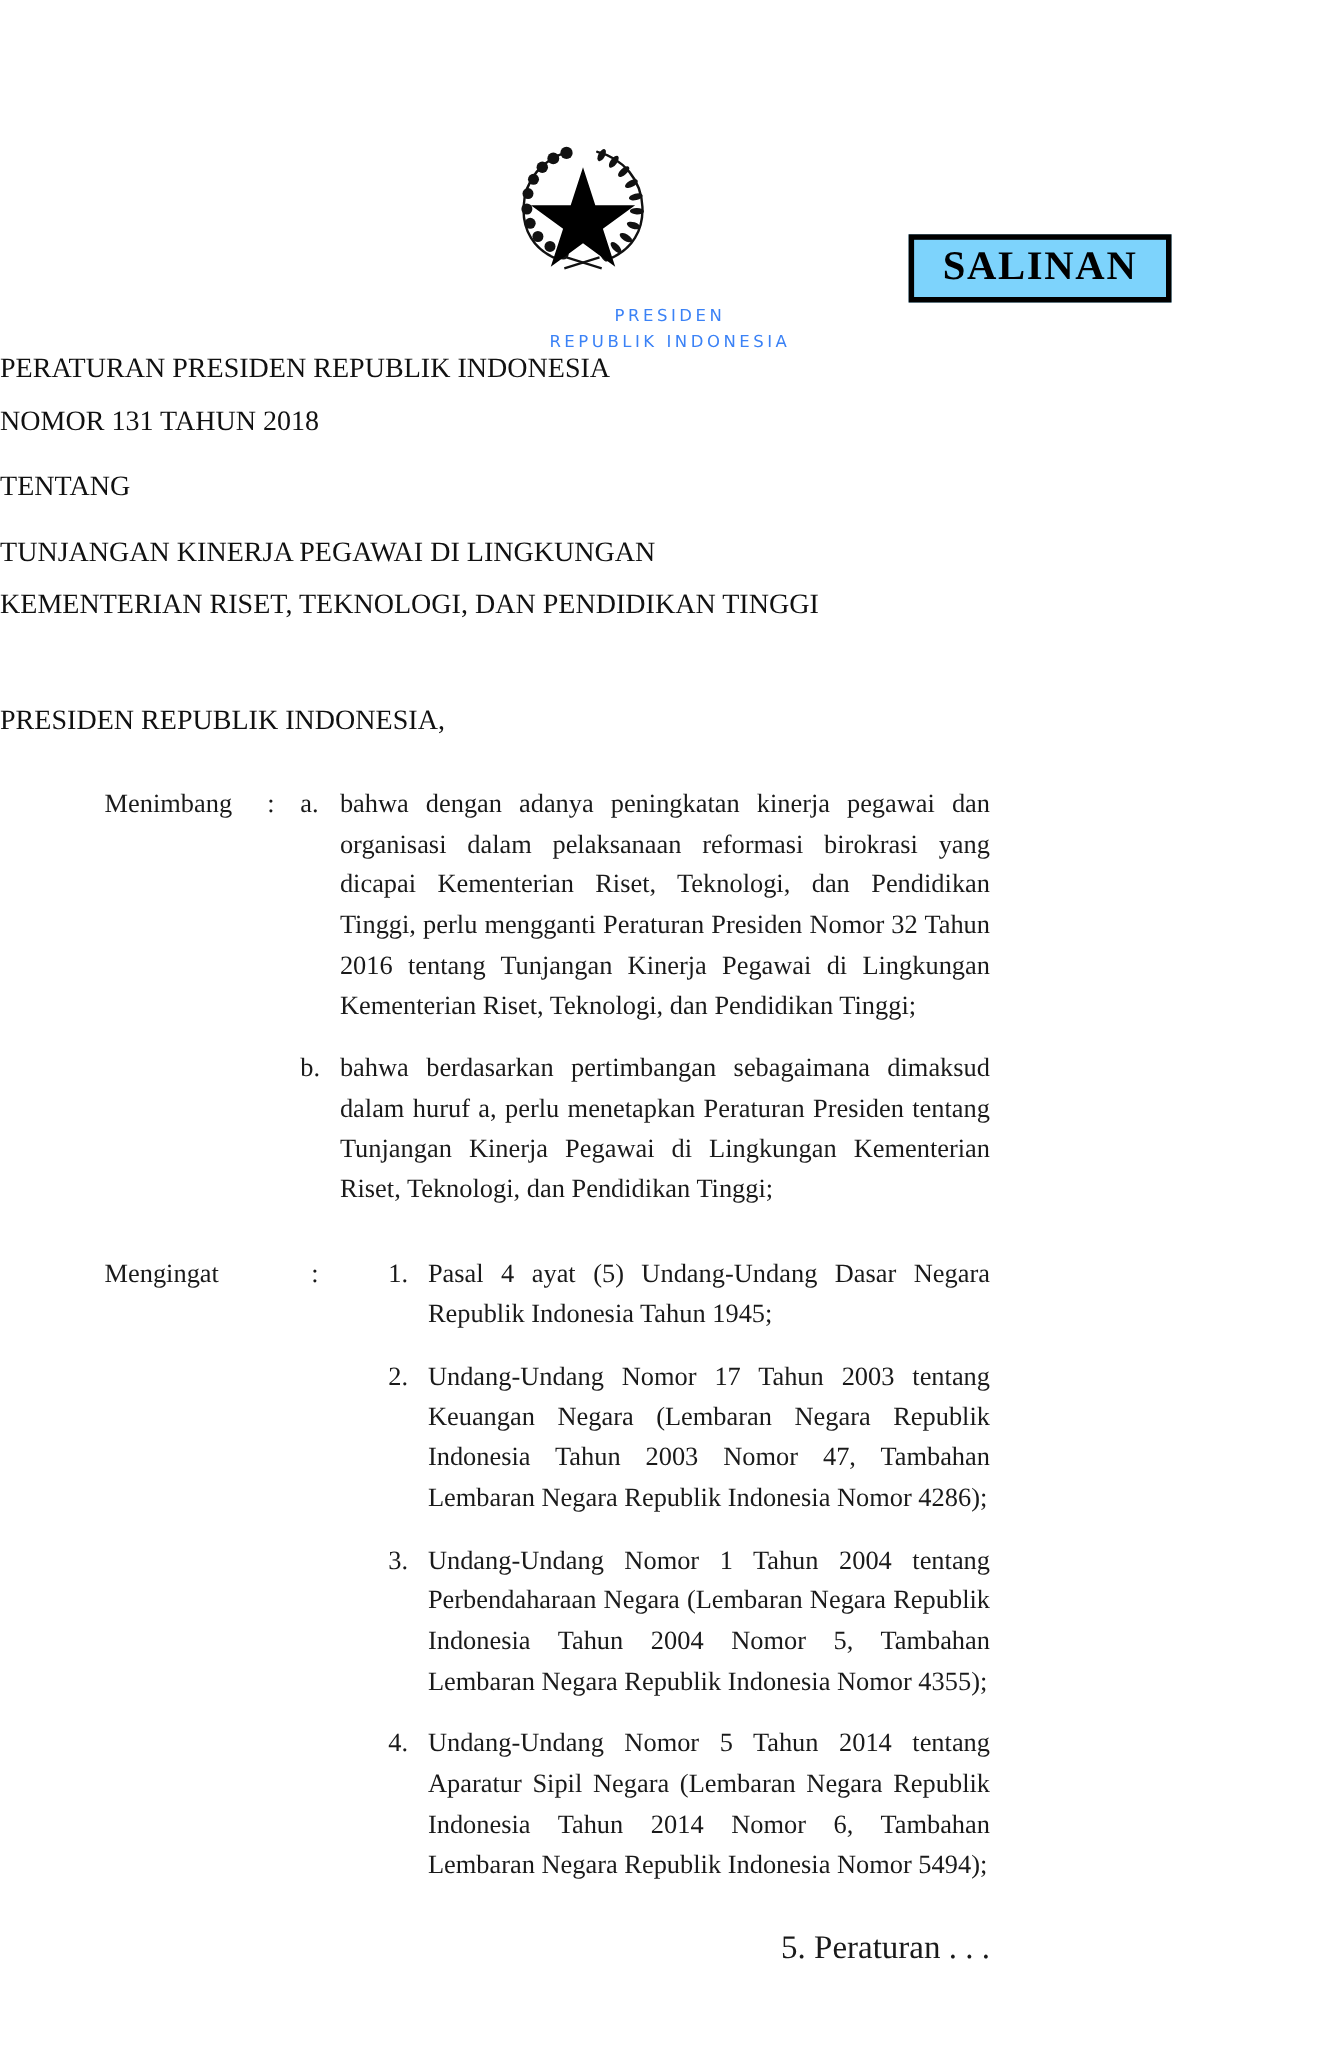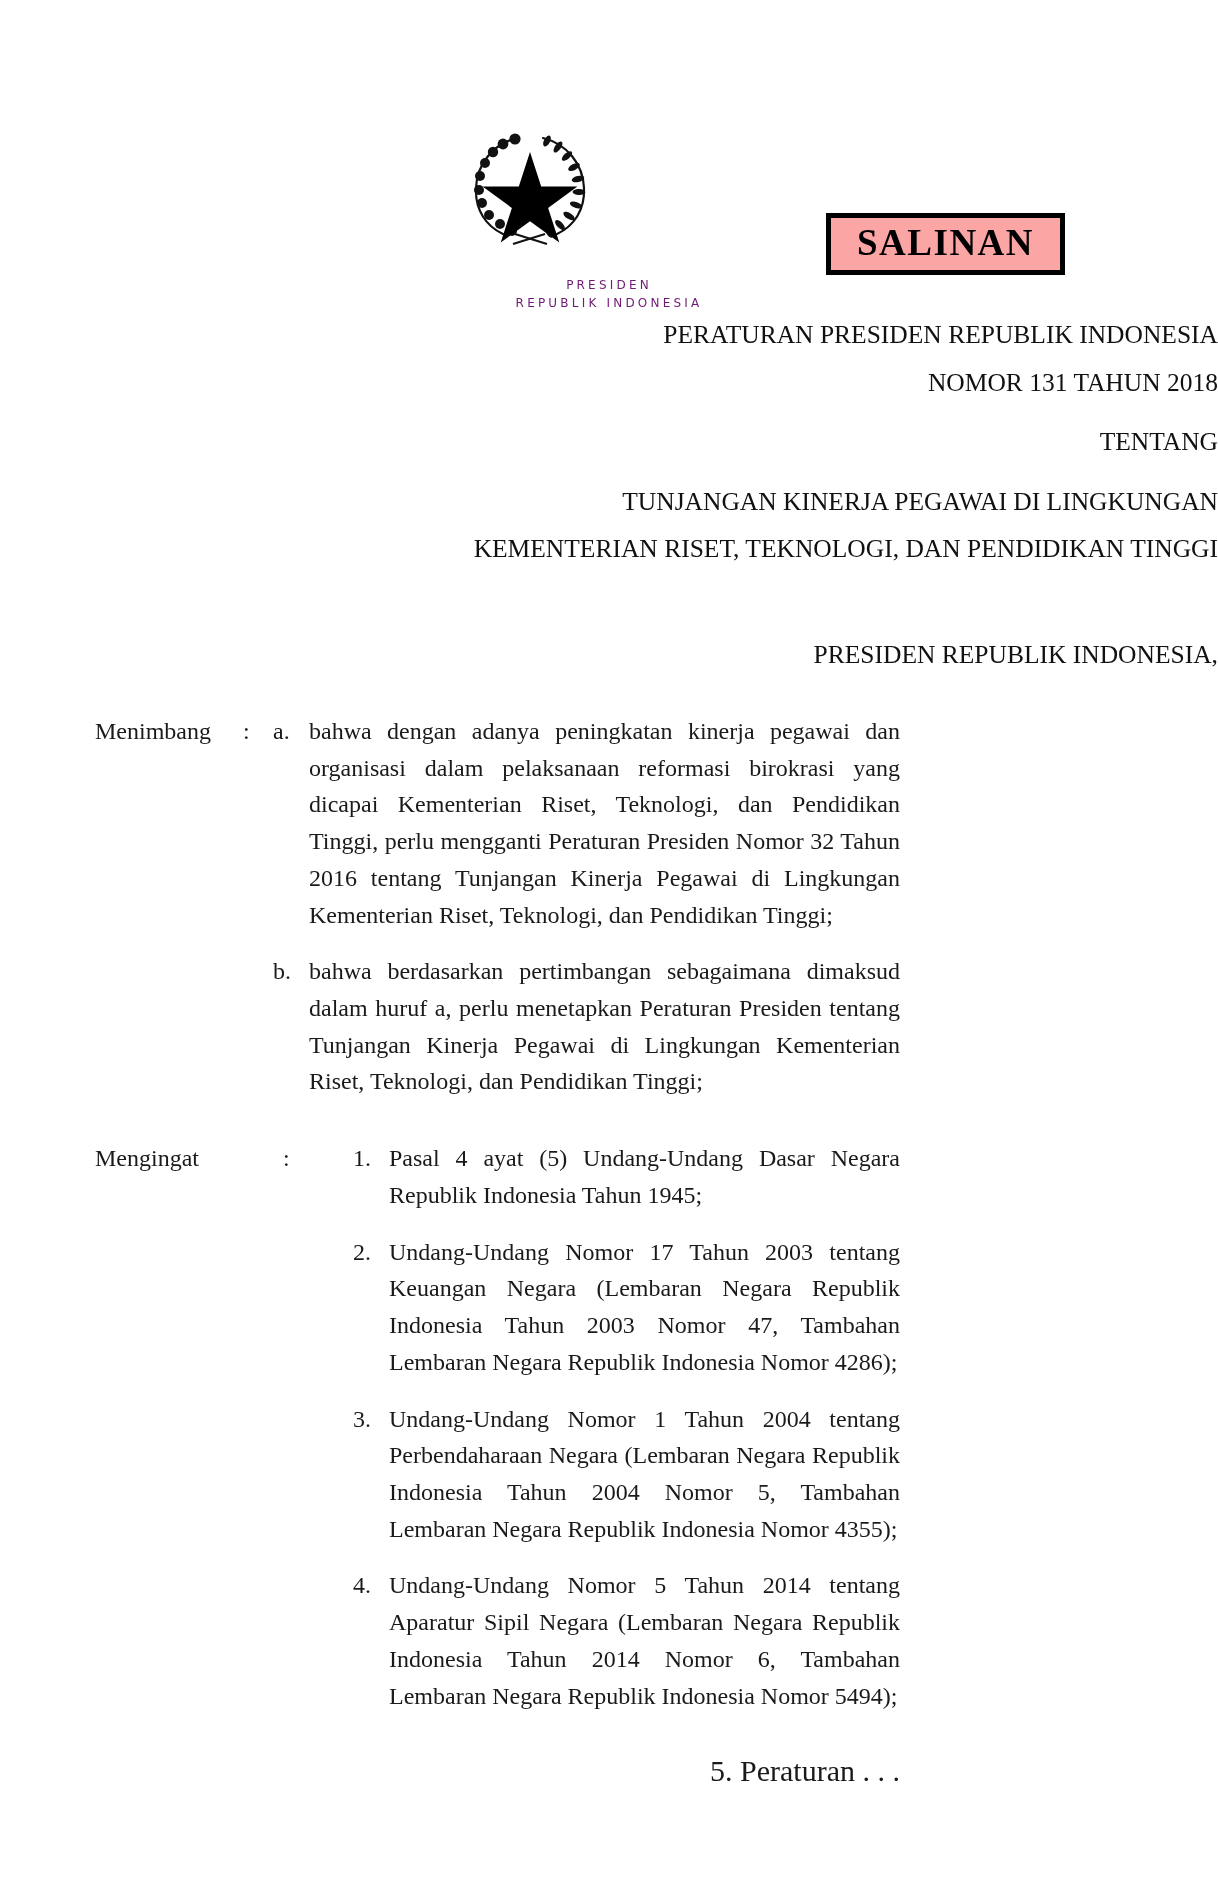--- a/index.html
+++ b/index.html
@@ -35,51 +35,51 @@
     height: 130px;
   }
   .emblem svg { display: block; width: 150px; height: 130px; }
 
   .salinan-stamp {
     position: absolute;
     left: 826px;
     top: 213px;
     border: 5px solid #000000;
     padding: 6px 26px 9px 26px;
-    background: #fca5a5;
+    background: #7dd3fc;
   }
   .salinan-stamp .salinan-text {
     font-family: "Liberation Serif", "DejaVu Serif", serif;
     font-weight: bold;
     font-size: 37px;
     letter-spacing: 1.5px;
     line-height: 1;
     color: #000000;
     white-space: nowrap;
   }
 
   .presiden-label {
     position: absolute;
     left: 0;
     right: 0;
     top: 276px;
     text-align: center;
     font-family: "DejaVu Sans", "Liberation Sans", sans-serif;
-    font-size: 12px;
+    font-size: 15px;
     letter-spacing: 3.2px;
-    color: #701a75;
+    color: #3b82f6;
     line-height: 1.5;
   }
   .presiden-label .line1 { display: block; }
   .presiden-label .line2 { display: block; }
 
   
   .title-block {
     margin-top: 2px;
-    text-align: right;
+    text-align: left;
     font-size: 25.5px;
     line-height: 1;
     color: #111111;
   }
   .title-block .t-line {
     display: block;
     white-space: nowrap;
   }
   .gap-sm { height: 22px; }
   .gap-md { height: 34px; }

